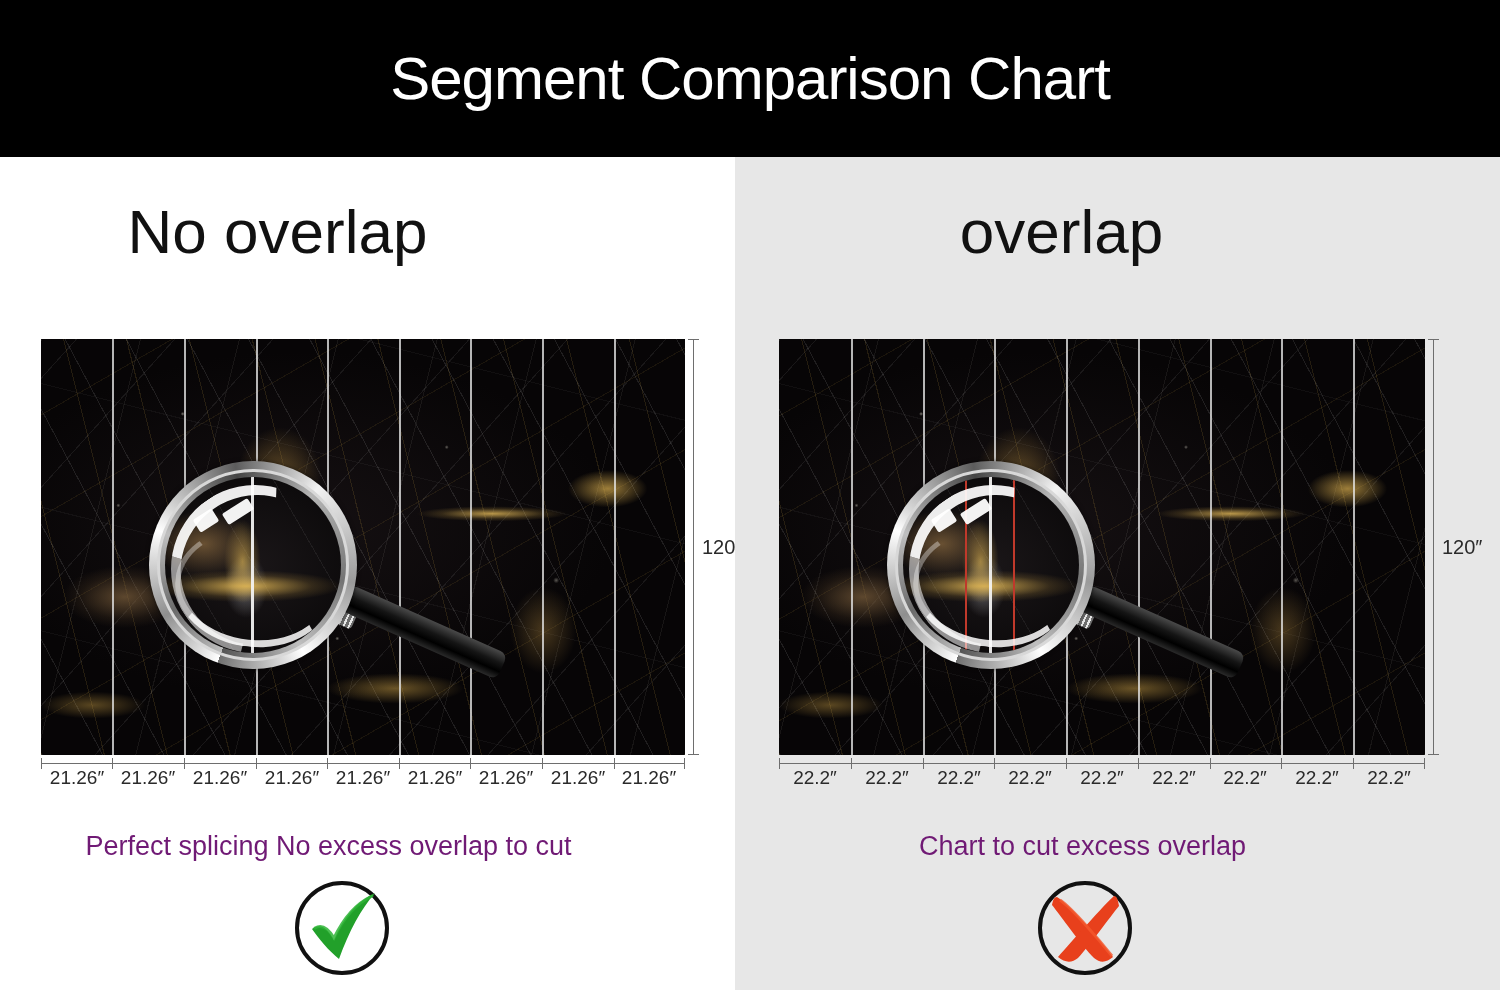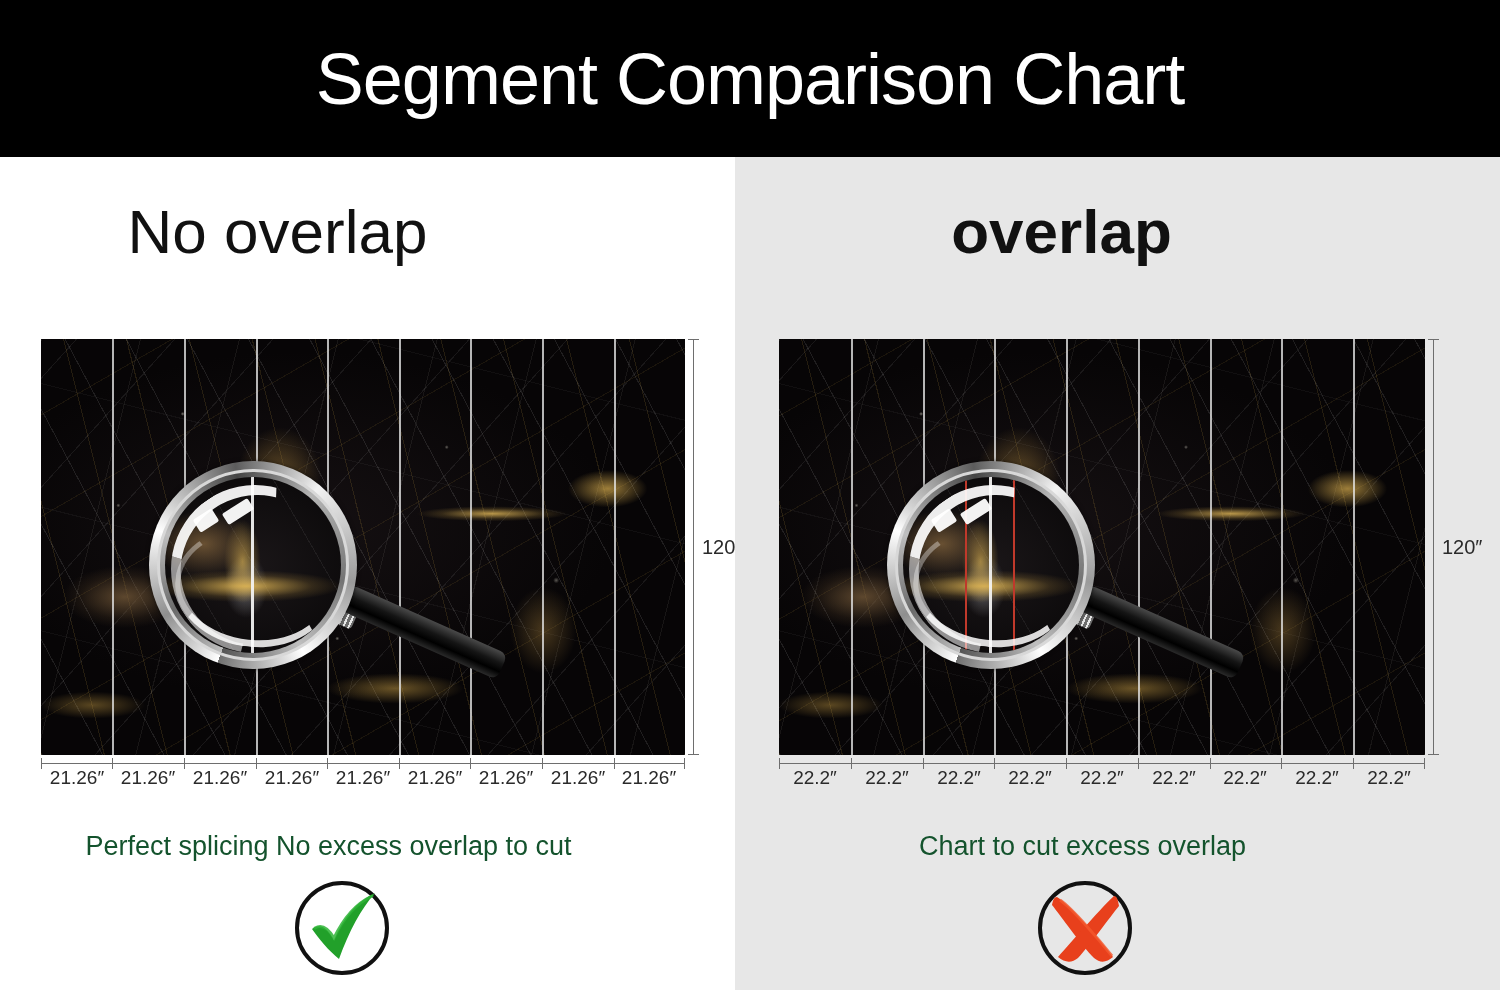--- a/index.html
+++ b/index.html
@@ -23,21 +23,21 @@
     left: 0; top: 0;
     width: 1500px; height: 157px;
     background: #000000;
     display: flex;
     align-items: center;
     justify-content: center;
   }
   .title-text {
     color: #ffffff;
     font-family: "Liberation Sans", sans-serif;
-    font-size: 72px;
+    font-size: 60px;
     font-weight: 400;
     letter-spacing: -1px;
     line-height: 1;
     white-space: nowrap;
   }
 
   
   .panels {
     position: absolute;
     left: 0; top: 157px;
@@ -53,21 +53,21 @@
     top: 44px;
     width: 100%;
     text-align: center;
     font-size: 62px;
     font-weight: 400;
     color: #111111;
     line-height: 1;
     white-space: nowrap;
   }
   .panel-left  .panel-heading { padding-right: 180px; }
-  .panel-right .panel-heading { padding-right: 112px; font-weight: bold; }
+  .panel-right .panel-heading { padding-right: 112px; }
 
   
   .art-wrap { position: absolute; }
   .art-left  { left: 41px;  top: 182px; width: 644px; height: 416px; }
   .art-right { left: 44px;  top: 182px; width: 646px; height: 416px; }
 
   .marble {
     position: absolute;
     inset: 0;
     overflow: hidden;
@@ -263,21 +263,21 @@
     color: #2a2a2a;
     white-space: nowrap;
   }
 
   
   .caption {
     position: absolute;
     width: 100%;
     text-align: center;
     font-size: 27px;
-    color: #14532d;
+    color: #701a75;
     white-space: nowrap;
     line-height: 1;
   }
   .panel-left  .caption { top: 676px; padding-right: 78px; }
   .panel-right .caption { top: 676px; padding-right: 70px; }
 
   .mark {
     position: absolute;
     top: 716px;
     width: 110px; height: 110px;

